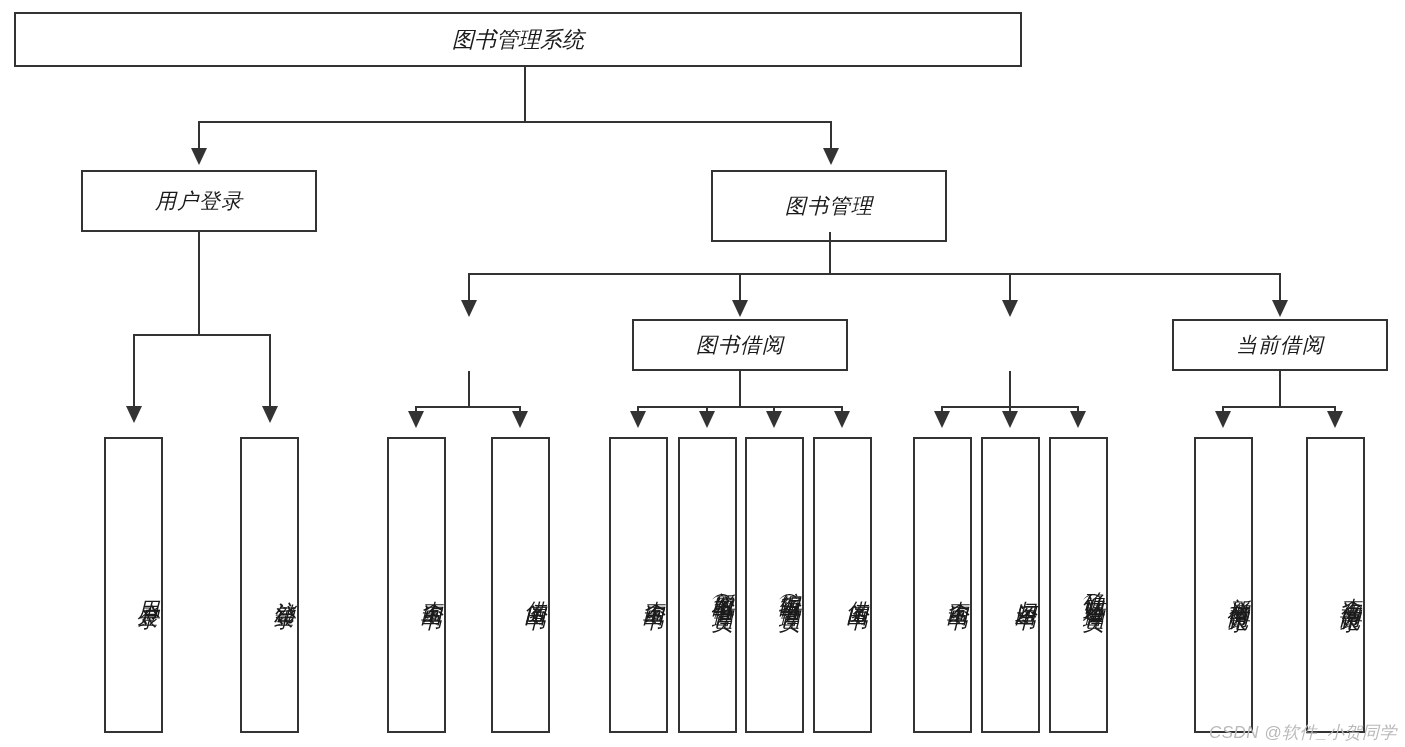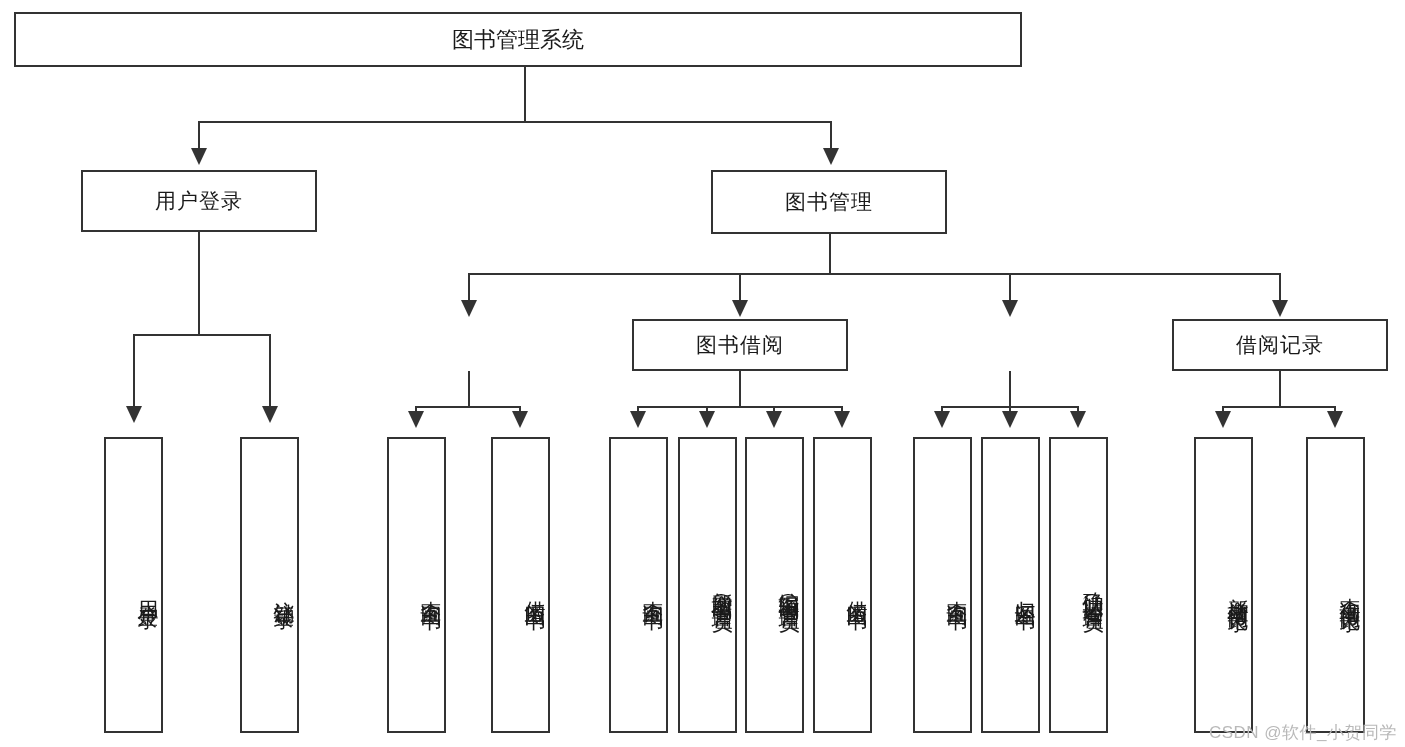--- a/index.html
+++ b/index.html
@@ -9,20 +9,21 @@
   }
   body {
     font-family: "Liberation Sans", "DejaVu Sans", sans-serif;
   }
   #canvas {
     position: relative;
     width: 1405px;
     height: 747px;
     background: #ffffff;
     overflow: hidden;
+    font-style: italic;
   }
   
   .node {
     position: absolute;
     box-sizing: border-box;
     border: 2px solid #333333;
     background: #ffffff;
     display: flex;
     align-items: center;
     justify-content: center;
@@ -91,21 +92,21 @@
 
   <div class="ln vln" style="left:198px; top:121px; height:30px;"></div>
   <div class="arrow" style="left:191px; top:148px;"></div>
 
   <div class="ln vln" style="left:830px; top:121px; height:30px;"></div>
   <div class="arrow" style="left:823px; top:148px;"></div>
 
   <div class="node horiz" style="left:81px; top:170px; width:236px; height:62px;">
     <span>用户登录</span>
   </div>
-  <div class="node horiz" style="left:711px; top:170px; width:236px; height:64px;align-items:center;">
+  <div class="node horiz" style="left:711px; top:170px; width:236px; height:72px;align-items:center;">
     <span>图书管理</span>
   </div>
 
   <div class="ln vln" style="left:198px; top:232px; height:103px;"></div>
   <div class="ln hln" style="left:133px; top:334px; width:137px;"></div>
   <div class="ln vln" style="left:133px; top:334px; height:75px;"></div>
   <div class="arrow" style="left:126px; top:406px;"></div>
   <div class="ln vln" style="left:269px; top:334px; height:75px;"></div>
   <div class="arrow" style="left:262px; top:406px;"></div>
 
@@ -128,21 +129,21 @@
   <div class="ln vln" style="left:1009px; top:273px; height:30px;"></div>
   <div class="arrow" style="left:1002px; top:300px;"></div>
 
   <div class="ln vln" style="left:1279px; top:273px; height:30px;"></div>
   <div class="arrow" style="left:1272px; top:300px;"></div>
 
   <div class="node horiz" style="left:632px; top:319px; width:216px; height:52px;">
     <span>图书借阅</span>
   </div>
   <div class="node horiz" style="left:1172px; top:319px; width:216px; height:52px;">
-    <span>借阅记录</span>
+    <span>当前借阅</span>
   </div>
 
   <div class="ln vln" style="left:468px; top:371px; height:36px;"></div>
   <div class="ln hln" style="left:415px; top:406px; width:106px;"></div>
   <div class="ln vln" style="left:415px; top:406px; height:8px;"></div>
   <div class="arrow" style="left:408px; top:411px;"></div>
   <div class="ln vln" style="left:519px; top:406px; height:8px;"></div>
   <div class="arrow" style="left:512px; top:411px;"></div>
 
   <div class="node vert" style="left:387px; top:437px; width:59px; height:296px;">

